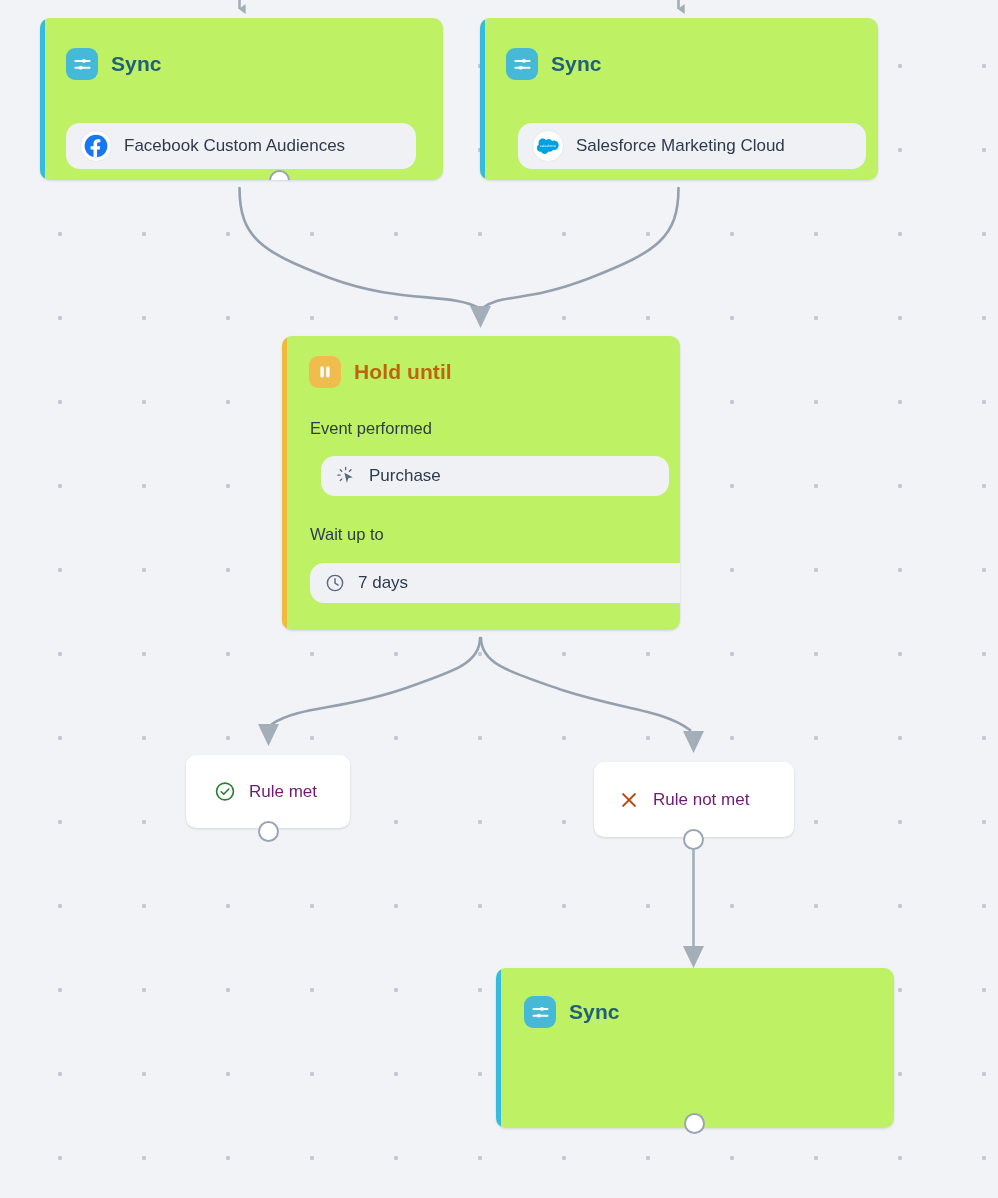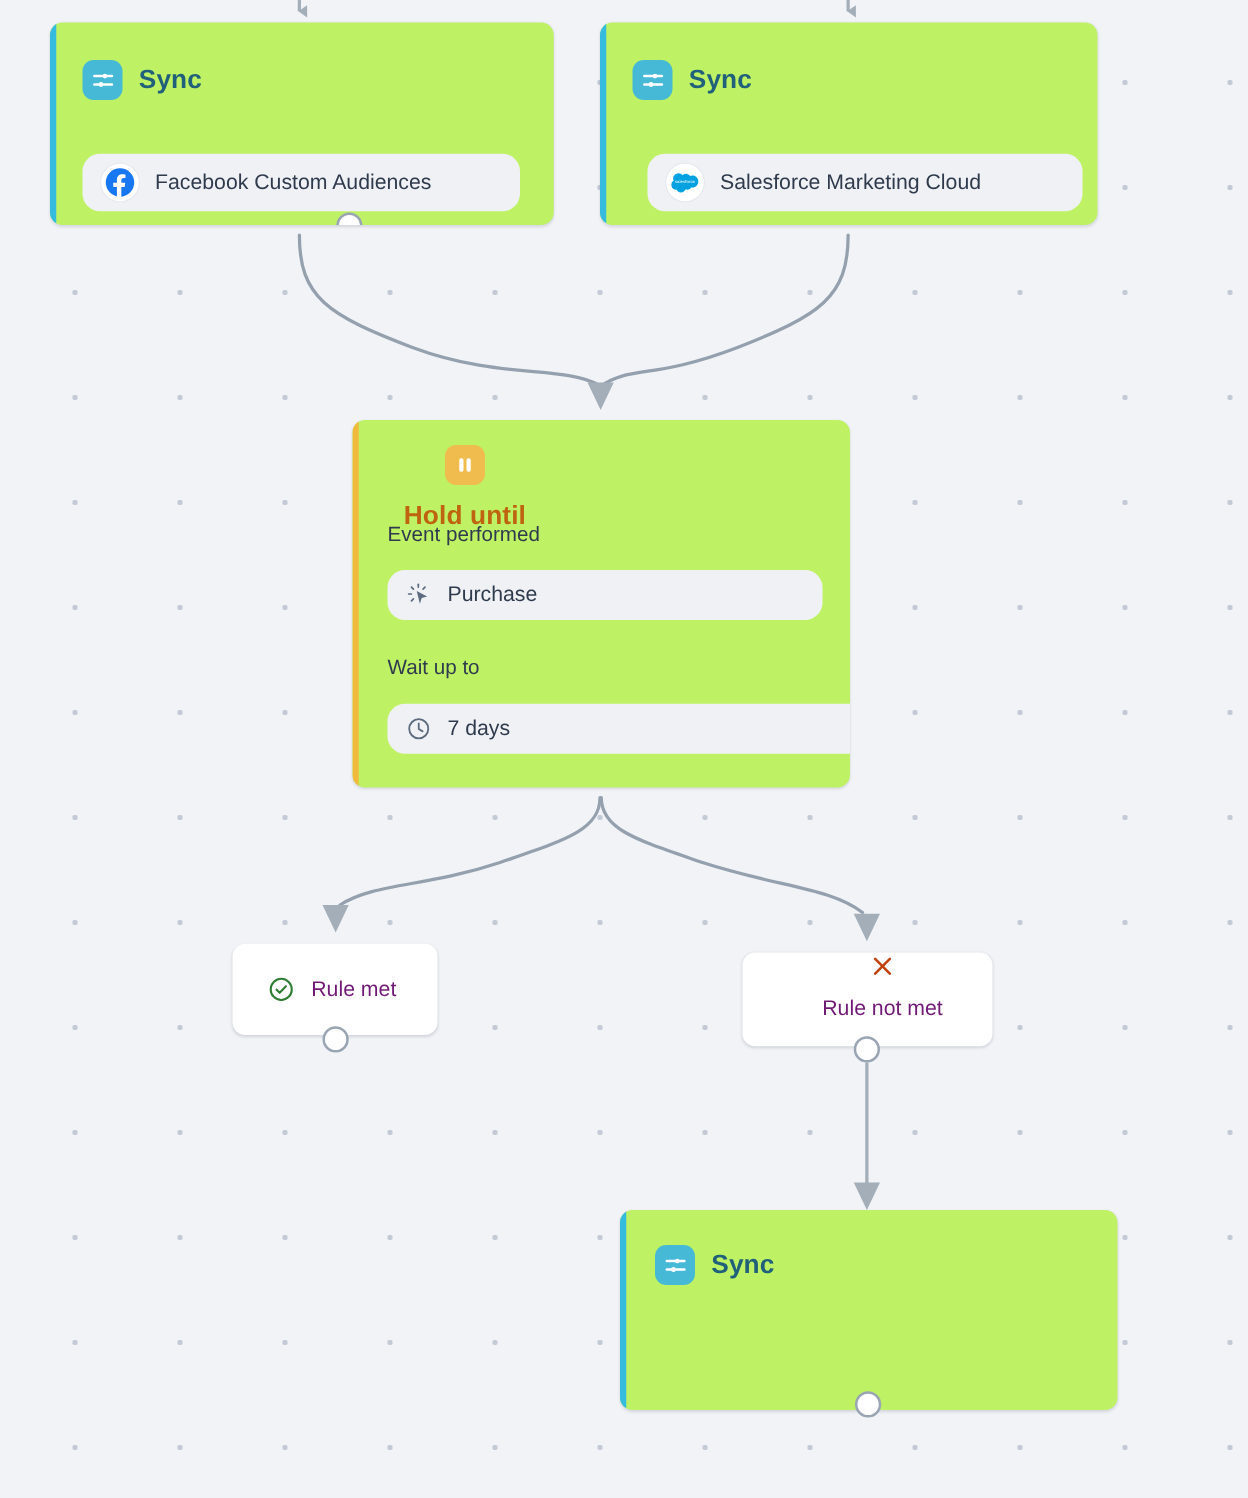--- a/index.html
+++ b/index.html
@@ -235,33 +235,33 @@
       </svg>
     </span>
     <span class="pill-label">Salesforce Marketing Cloud</span>
   </div>
 
 </div>
 
 <div class="node" style="left:282px; top:336px; width:398px; height:294px;">
   <div class="accent amber"></div>
 
-  <div class="node-head" style="position:absolute; left:41px; top:20px;flex-direction:column;">
+  <div class="node-head" style="position:absolute; left:27px; top:20px;">
     <div class="head-icon hold">
       <svg width="16" height="16" viewBox="0 0 16 16">
         <rect x="3.4" y="2.6" width="3.4" height="10.8" rx="1.4" fill="#ffffff"></rect>
         <rect x="9.2" y="2.6" width="3.4" height="10.8" rx="1.4" fill="#ffffff"></rect>
       </svg>
     </div>
     <span class="head-title hold">Hold until</span>
   </div>
 
   <div class="field-label" style="position:absolute; left:28px; top:83px;">Event performed</div>
 
-  <div class="pill" style="position:absolute; left:28px; top:120px; width:348px; height:40px;">
+  <div class="pill" style="position:absolute; left:39px; top:120px; width:348px; height:40px;">
     <span class="plain-icon">
       <svg width="20" height="20" viewBox="0 0 22 22" fill="none">
         <path d="M10.6 1.6 V4.0" stroke="#5c6b7e" stroke-width="1.5" stroke-linecap="round"></path>
         <path d="M4.6 4.1 L6.3 5.8" stroke="#5c6b7e" stroke-width="1.5" stroke-linecap="round"></path>
         <path d="M2.1 10.1 H4.5" stroke="#5c6b7e" stroke-width="1.5" stroke-linecap="round"></path>
         <path d="M4.6 16.1 L6.3 14.4" stroke="#5c6b7e" stroke-width="1.5" stroke-linecap="round"></path>
         <path d="M16.5 4.1 L14.8 5.8" stroke="#5c6b7e" stroke-width="1.5" stroke-linecap="round"></path>
         <path d="M9.2 7.4 L18.4 12.4 L13.6 13.6 L12.0 18.6 Z" fill="#5c6b7e"></path>
       </svg>
     </span>
@@ -285,21 +285,21 @@
   <span class="plain-icon">
     <svg width="23" height="23" viewBox="0 0 24 24" fill="none">
       <circle cx="12" cy="12" r="9.2" stroke="#2e7d32" stroke-width="1.8"></circle>
       <path d="M7.9 12.3 L10.6 15.0 L16.1 9.3" stroke="#2e7d32" stroke-width="1.8" stroke-linecap="round" stroke-linejoin="round"></path>
     </svg>
   </span>
   <span class="branch-label">Rule met</span>
 </div>
 <div class="handle" style="left:258px; top:821px;"></div>
 
-<div class="branch" style="left:594px; top:762px; width:200px; height:75px; padding-left:24px;flex-direction:column;">
+<div class="branch" style="left:594px; top:762px; width:200px; height:75px; padding-left:24px;">
   <span class="plain-icon">
     <svg width="22" height="22" viewBox="0 0 24 24" fill="none">
       <path d="M5.6 5.6 L18.4 18.4" stroke="#c2410c" stroke-width="2.2" stroke-linecap="round"></path>
       <path d="M18.4 5.6 L5.6 18.4" stroke="#c2410c" stroke-width="2.2" stroke-linecap="round"></path>
     </svg>
   </span>
   <span class="branch-label">Rule not met</span>
 </div>
 <div class="handle" style="left:683px; top:829px;"></div>
 

